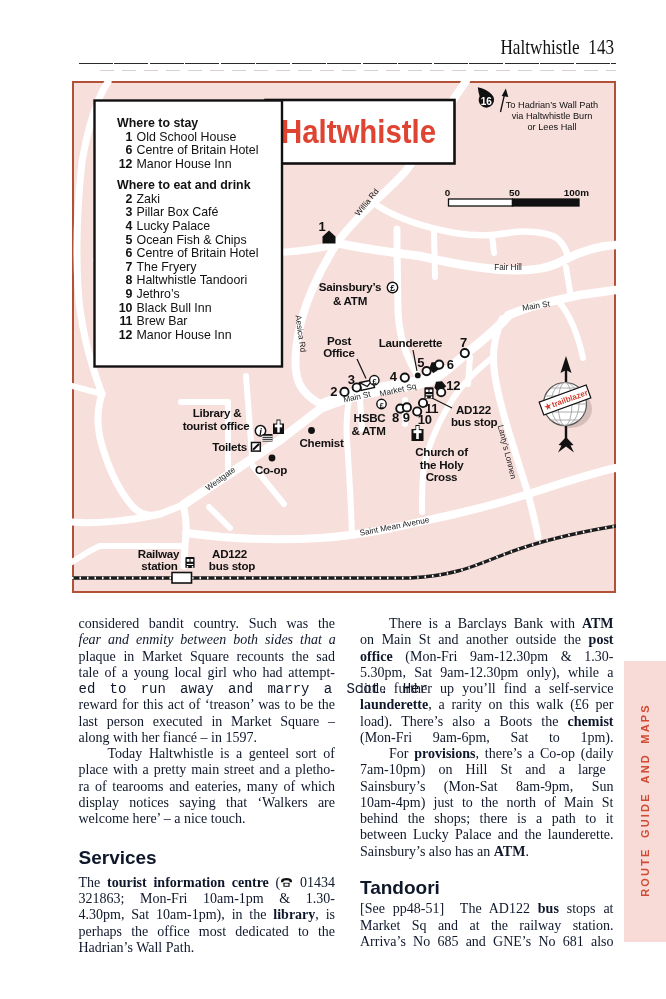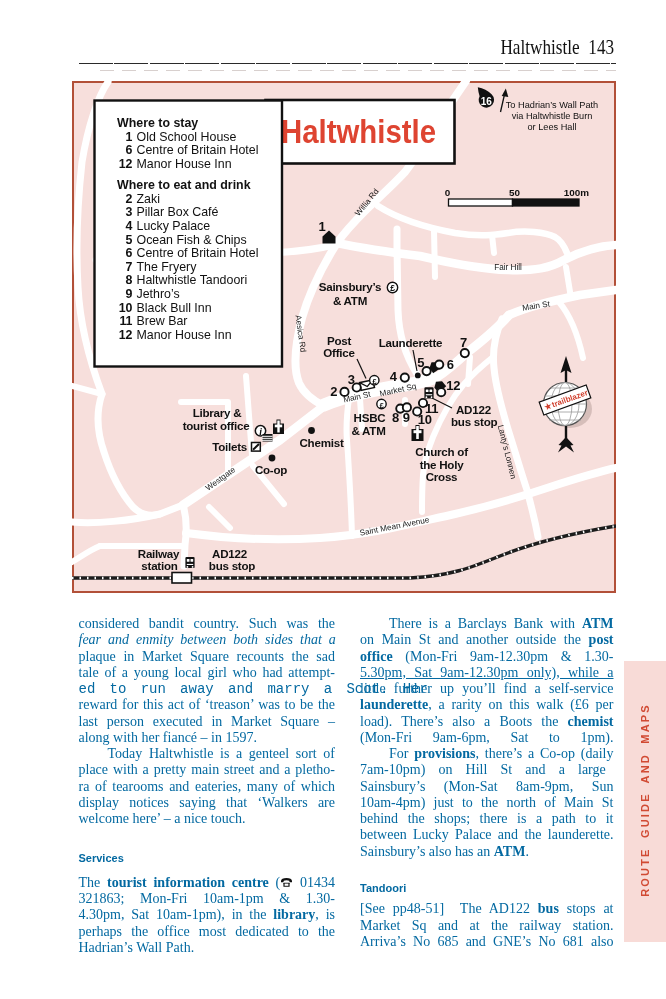--- a/index.html
+++ b/index.html
@@ -6,25 +6,25 @@
   body{width:666px;height:999px;position:relative;background:#fff;overflow:hidden;
        font-family:"Liberation Sans",sans-serif;}
   #pagehead{position:absolute;top:34.5px;right:52px;font-family:"Liberation Serif",serif;
             font-size:21.5px;color:#111;transform:scaleX(0.8);transform-origin:100% 50%;}
   #rule1{position:absolute;left:79px;top:62.6px;width:537px;height:1.5px;
          background:repeating-linear-gradient(90deg,#2a2a2a 0 34px,rgba(0,0,0,0) 34px 35.5px);}
   #rule2{position:absolute;left:100px;top:69.6px;width:516px;height:1px;
          background:repeating-linear-gradient(90deg,#d8d0ce 0 14px,rgba(0,0,0,0) 14px 22px);}
   #mapwrap{position:absolute;left:72px;top:81px;width:544px;height:512px;}
   .col{position:absolute;font-family:"Liberation Serif",serif;font-size:14px;
-       line-height:16.27px;color:#0369a1;}
+       line-height:16.27px;color:#0f172a;}
   .ln{text-align:left;white-space:nowrap;}
   .lnl{text-align:left;white-space:nowrap;}
   .ind{text-indent:29px;}
-  .hd{font-family:"Liberation Sans",sans-serif;font-weight:bold;font-size:11px;
+  .hd{font-family:"Liberation Sans",sans-serif;font-weight:bold;font-size:19px;
       letter-spacing:0px;}
   #sidebar{position:absolute;left:624px;top:661px;width:42px;height:281px;background:#f8dbd7;}
   #sidetext{position:absolute;left:645px;top:800px;transform:translate(-50%,-50%) rotate(-90deg);
             white-space:nowrap;font-weight:bold;font-size:11px;letter-spacing:2.2px;
             word-spacing:4px;color:#d14a33;}
 </style>
 </head>
 <body>
 
 <div id="pagehead">Haltwhistle&nbsp; 143</div>
@@ -403,21 +403,21 @@
   <div class="ln" style="word-spacing: 12.113px;">321863; Mon-Fri 10am-1pm &amp; 1.30-</div>
   <div class="ln" style="word-spacing: 3.344px;">4.30pm, Sat 10am-1pm), in the <b>library</b>, is</div>
   <div class="ln" style="word-spacing: 5.602px;">perhaps the office most dedicated to the</div>
   <div class="lnl">Hadrian’s Wall Path.</div>
 </div>
 
 <div class="col" id="col2" style="left:360px;top:616px;width:253.5px;">
   <div class="ln ind" style="word-spacing: 3.375px;">There is a Barclays Bank with <b>ATM</b></div>
   <div class="ln" style="word-spacing: 4.161px;">on Main St and another outside the <b>post</b></div>
   <div class="ln" style="word-spacing: 9.129px;"><b>office</b> (Mon-Fri 9am-12.30pm &amp; 1.30-</div>
-  <div class="ln" style="word-spacing: 4.737px; text-decoration: underline;">5.30pm, Sat 9am-12.30pm only), while a</div>
+  <div class="ln" style="word-spacing: 4.737px;">5.30pm, Sat 9am-12.30pm only), while a</div>
   <div class="ln" style="word-spacing: 4.669px;">little further up you’ll find a self-service</div>
   <div class="ln" style="word-spacing: 3.257px;"><b>launderette</b>, a rarity on this walk (£6 per</div>
   <div class="ln" style="word-spacing: 5.677px;">load). There’s also a Boots the <b>chemist</b></div>
   <div class="ln" style="word-spacing: 17.098px;">(Mon-Fri 9am-6pm, Sat to 1pm).</div>
   <div class="ln ind" style="word-spacing: 2.328px;">For <b>provisions</b>, there’s a Co-op (daily</div>
   <div class="ln" style="word-spacing: 9.633px;">7am-10pm) on Hill St and a large</div>
   <div class="ln" style="word-spacing: 15.016px;">Sainsbury’s (Mon-Sat 8am-9pm, Sun</div>
   <div class="ln" style="word-spacing: 4.717px;">10am-4pm) just to the north of Main St</div>
   <div class="ln" style="word-spacing: 6.025px;">behind the shops; there is a path to it</div>
   <div class="ln" style="word-spacing: 2.809px;">between Lucky Palace and the launderette.</div>

